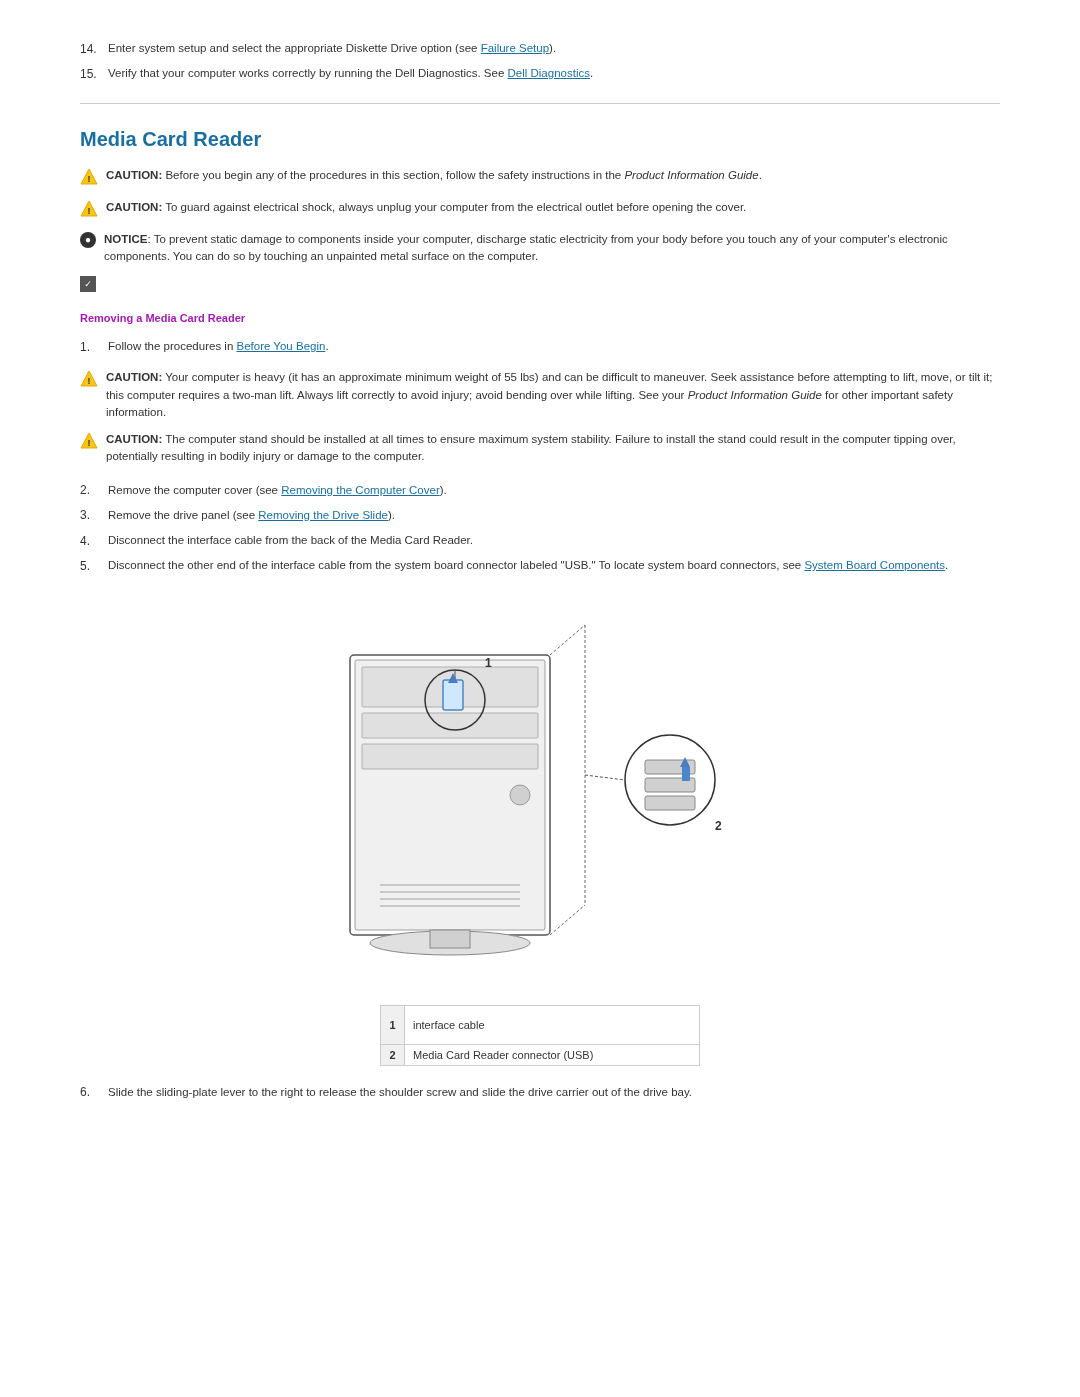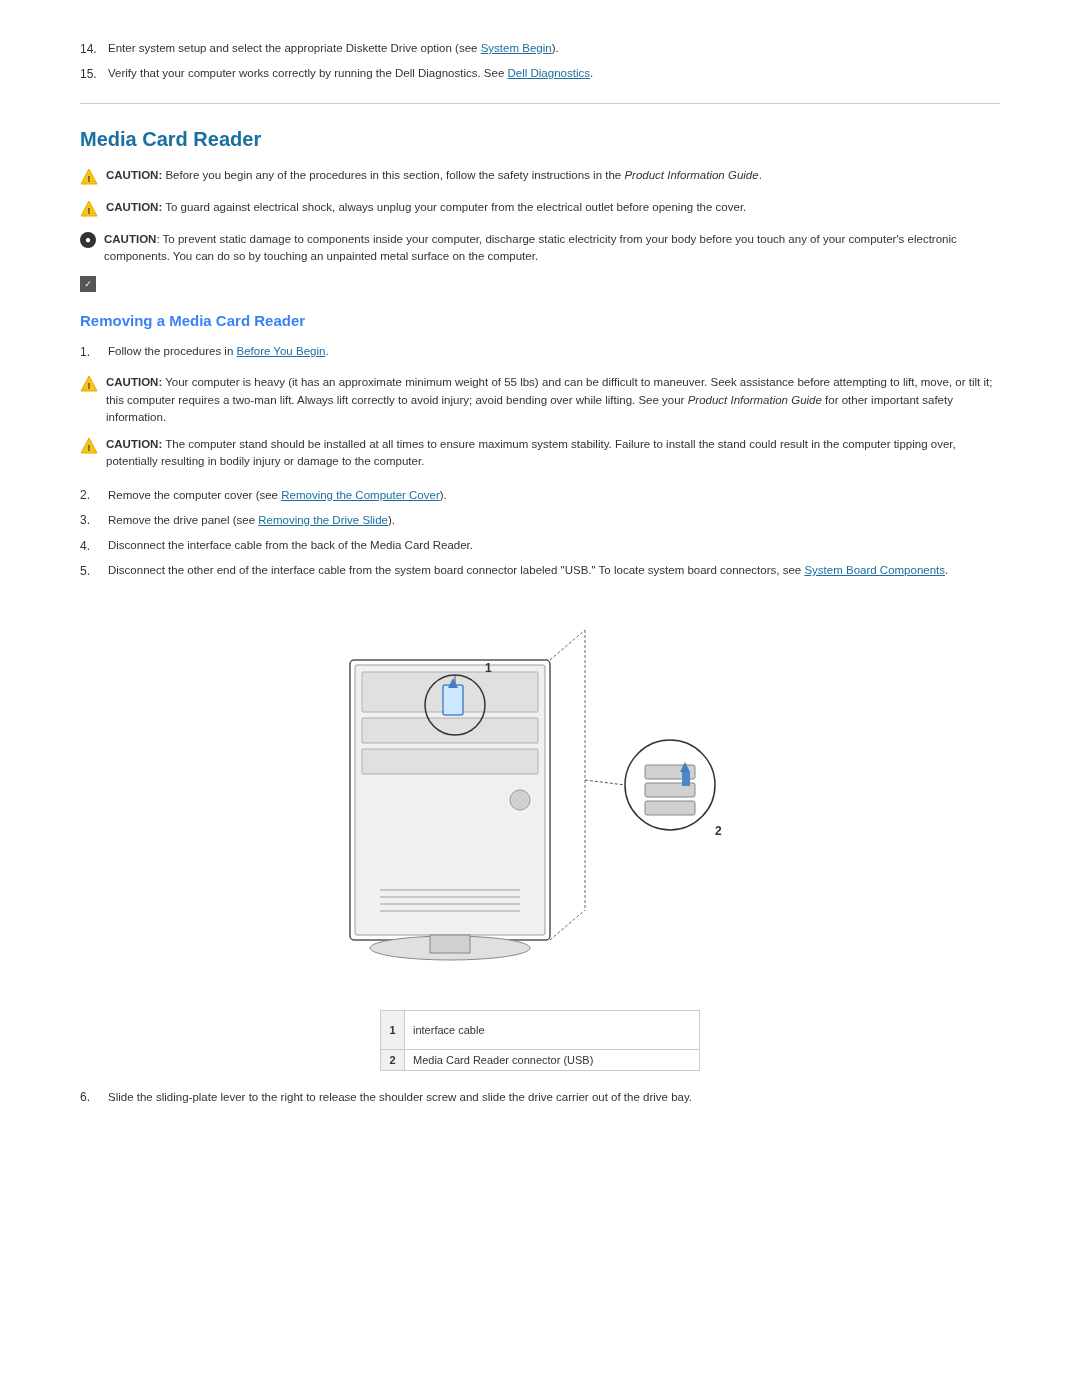--- a/index.html
+++ b/index.html
@@ -18,23 +18,23 @@
       margin: 20px 0 24px 0;
     }
     .section-title {
       font-size: 20px;
       font-weight: bold;
       color: #1a6fa0;
       margin-bottom: 16px;
       font-family: Arial, Helvetica, sans-serif;
     }
     .subsection-title {
-      font-size: 15px;
+      font-size: 11px;
       font-weight: bold;
-      color: #3b82f6;
+      color: #a21caf;
       margin-bottom: 14px;
       font-family: Arial, Helvetica, sans-serif;
     }
     .notice-block {
       display: flex;
       align-items: flex-start;
       margin-bottom: 10px;
       gap: 8px;
     }
     .notice-icon {
@@ -106,21 +106,21 @@
       margin-bottom: 6px;
     }
   </style>
 </head>
 <body>
 
 <div class="top-steps">
   <div class="step-row">
     <span class="step-num-cell">14.</span>
     <span class="step-content">
-      Enter system setup and select the appropriate Diskette Drive option (see <a class="link">System Begin</a>).
+      Enter system setup and select the appropriate Diskette Drive option (see <a class="link">Failure Setup</a>).
     </span>
   </div>
   <div class="step-row">
     <span class="step-num-cell">15.</span>
     <span class="step-content">
       Verify that your computer works correctly by running the Dell Diagnostics. See <a class="link">Dell Diagnostics</a>.
     </span>
   </div>
 </div>
 
@@ -150,21 +150,21 @@
   <span class="notice-text">
     <span class="bold-label">CAUTION:</span> To guard against electrical shock, always unplug your computer from the electrical outlet before opening the cover.
   </span>
 </div>
 
 <div class="notice-block">
   <div class="notice-icon">
     <div class="notice-circle">●</div>
   </div>
   <span class="notice-text">
-    <span class="bold-label">CAUTION</span>: To prevent static damage to components inside your computer, discharge static electricity from your body before you touch any of your computer's electronic components. You can do so by touching an unpainted metal surface on the computer.
+    <span class="bold-label">NOTICE</span>: To prevent static damage to components inside your computer, discharge static electricity from your body before you touch any of your computer's electronic components. You can do so by touching an unpainted metal surface on the computer.
   </span>
 </div>
 
 <div class="notice-block">
   <div class="notice-icon">
     <div class="note-check">✓</div>
   </div>
 </div>
 
 <h2 class="subsection-title" style="margin-top: 20px;">Removing a Media Card Reader</h2>

